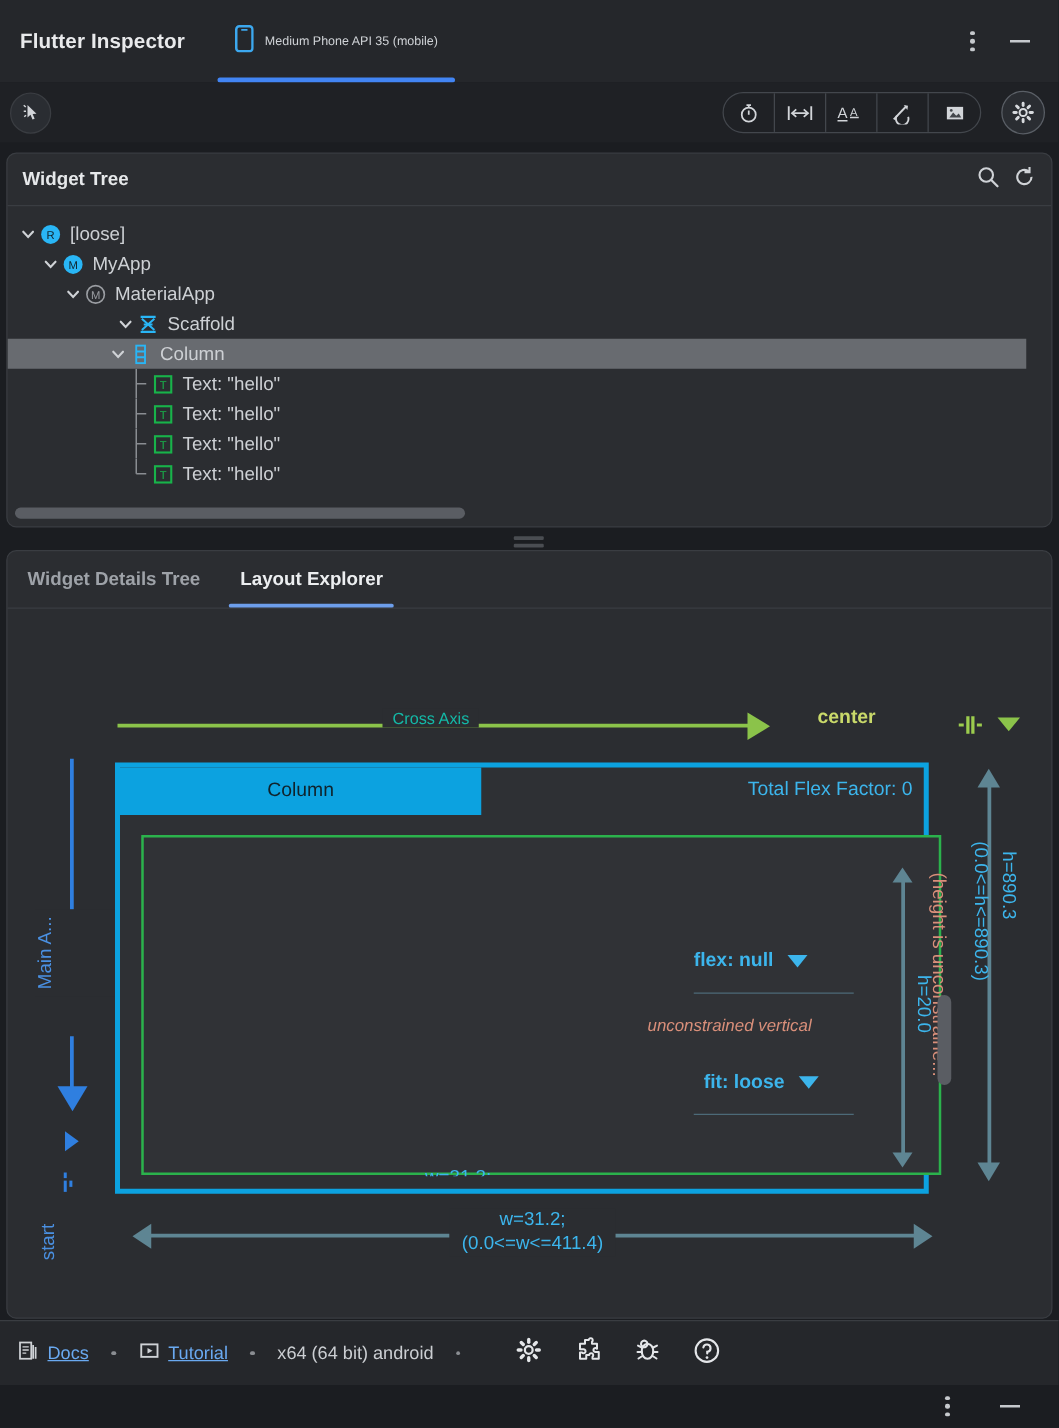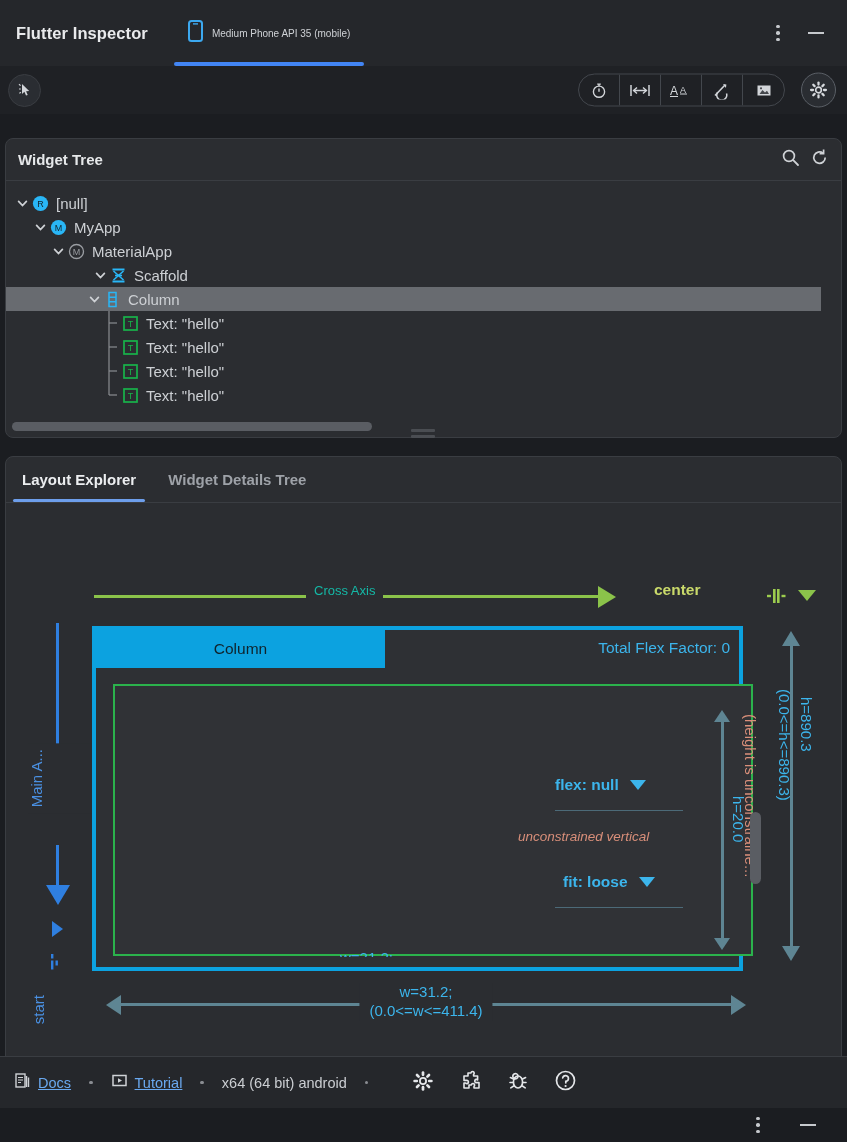--- a/index.html
+++ b/index.html
@@ -67,21 +67,21 @@
   .settings-btn {
     position: absolute; right: 11px; top: 50%; transform: translateY(-50%);
     width: 35px; height: 35px; border-radius: 18px;
     border: 1px solid #5a5f66; background: #2a2d32;
     display: flex; align-items: center; justify-content: center;
   }
 
   
   .panel {
     position: absolute; background: #2b2d31;
-    border: 1px solid #3a3d42; border-radius: 8px; margin-top: 16px;
+    border: 1px solid #3a3d42; border-radius: 8px;
   }
   #tree-panel { left: 5px; top: 122px; width: 837px; height: 300px; }
   .panel-head {
     height: 42px; display: flex; align-items: center;
     border-bottom: 1px solid #3a3d42; padding: 0 12px;
   }
   .panel-head .ptitle { font-size: 15px; font-weight: bold; color: #e6e8ea; }
   .panel-head .pactions { margin-left: auto; display: flex; gap: 10px; align-items: center; }
   .tree-body { position: relative; padding: 10px 0 0 0; height: 256px; overflow: hidden; }
   .tnode { display: flex; align-items: center; height: 24px; font-size: 15px; color: #cdd0d4; }
@@ -383,21 +383,21 @@
     <div class="tree-body">
       <div id="tree-nodes">
           <div class="tnode" style="padding-left: 10px;">
             <svg class="chev" viewBox="0 0 13 13">
               <path d="M2.6 4.4 L6.5 8.6 L10.4 4.4" fill="none" stroke="#cfd2d6" stroke-width="1.7" stroke-linecap="round"></path>
             </svg>
             <svg class="tw-icon" viewBox="0 0 17 17">
               <circle cx="8.5" cy="8.5" r="7.6" fill="#29b6f6"></circle>
               <text x="8.5" y="12" text-anchor="middle" font-family="Liberation Sans" font-size="9" fill="#10232c">R</text>
             </svg>
-            <span class="tlabel">[null]</span>
+            <span class="tlabel">[loose]</span>
           </div>
           <div class="tnode" style="padding-left: 28px;">
             <svg class="chev" viewBox="0 0 13 13">
               <path d="M2.6 4.4 L6.5 8.6 L10.4 4.4" fill="none" stroke="#cfd2d6" stroke-width="1.7" stroke-linecap="round"></path>
             </svg>
             <svg class="tw-icon" viewBox="0 0 17 17">
               <circle cx="8.5" cy="8.5" r="7.6" fill="#29b6f6"></circle>
               <text x="8.5" y="12" text-anchor="middle" font-family="Liberation Sans" font-size="9" fill="#10232c">M</text>
             </svg>
             <span class="tlabel">MyApp</span>
@@ -482,26 +482,26 @@
     </div>
   </div>
 
   <div class="divider-handle">
     <i></i>
       <i></i>
   </div>
 
   <div class="panel" id="le-panel">
     <div class="le-tabs">
+      <div class="le-tab">
+        <span>Widget Details Tree</span>
+      </div>
       <div class="le-tab active">
         <span>Layout Explorer</span>
         <span class="tab-underline"></span>
-      </div>
-      <div class="le-tab">
-        <span>Widget Details Tree</span>
       </div>
     </div>
 
     <div class="le-canvas">
 
       <div class="cross-axis-row">
         <div class="ca-line"></div>
         <div class="ca-text">Cross Axis</div>
         <div class="ca-arrow"></div>
         <div class="ca-value">center</div>

